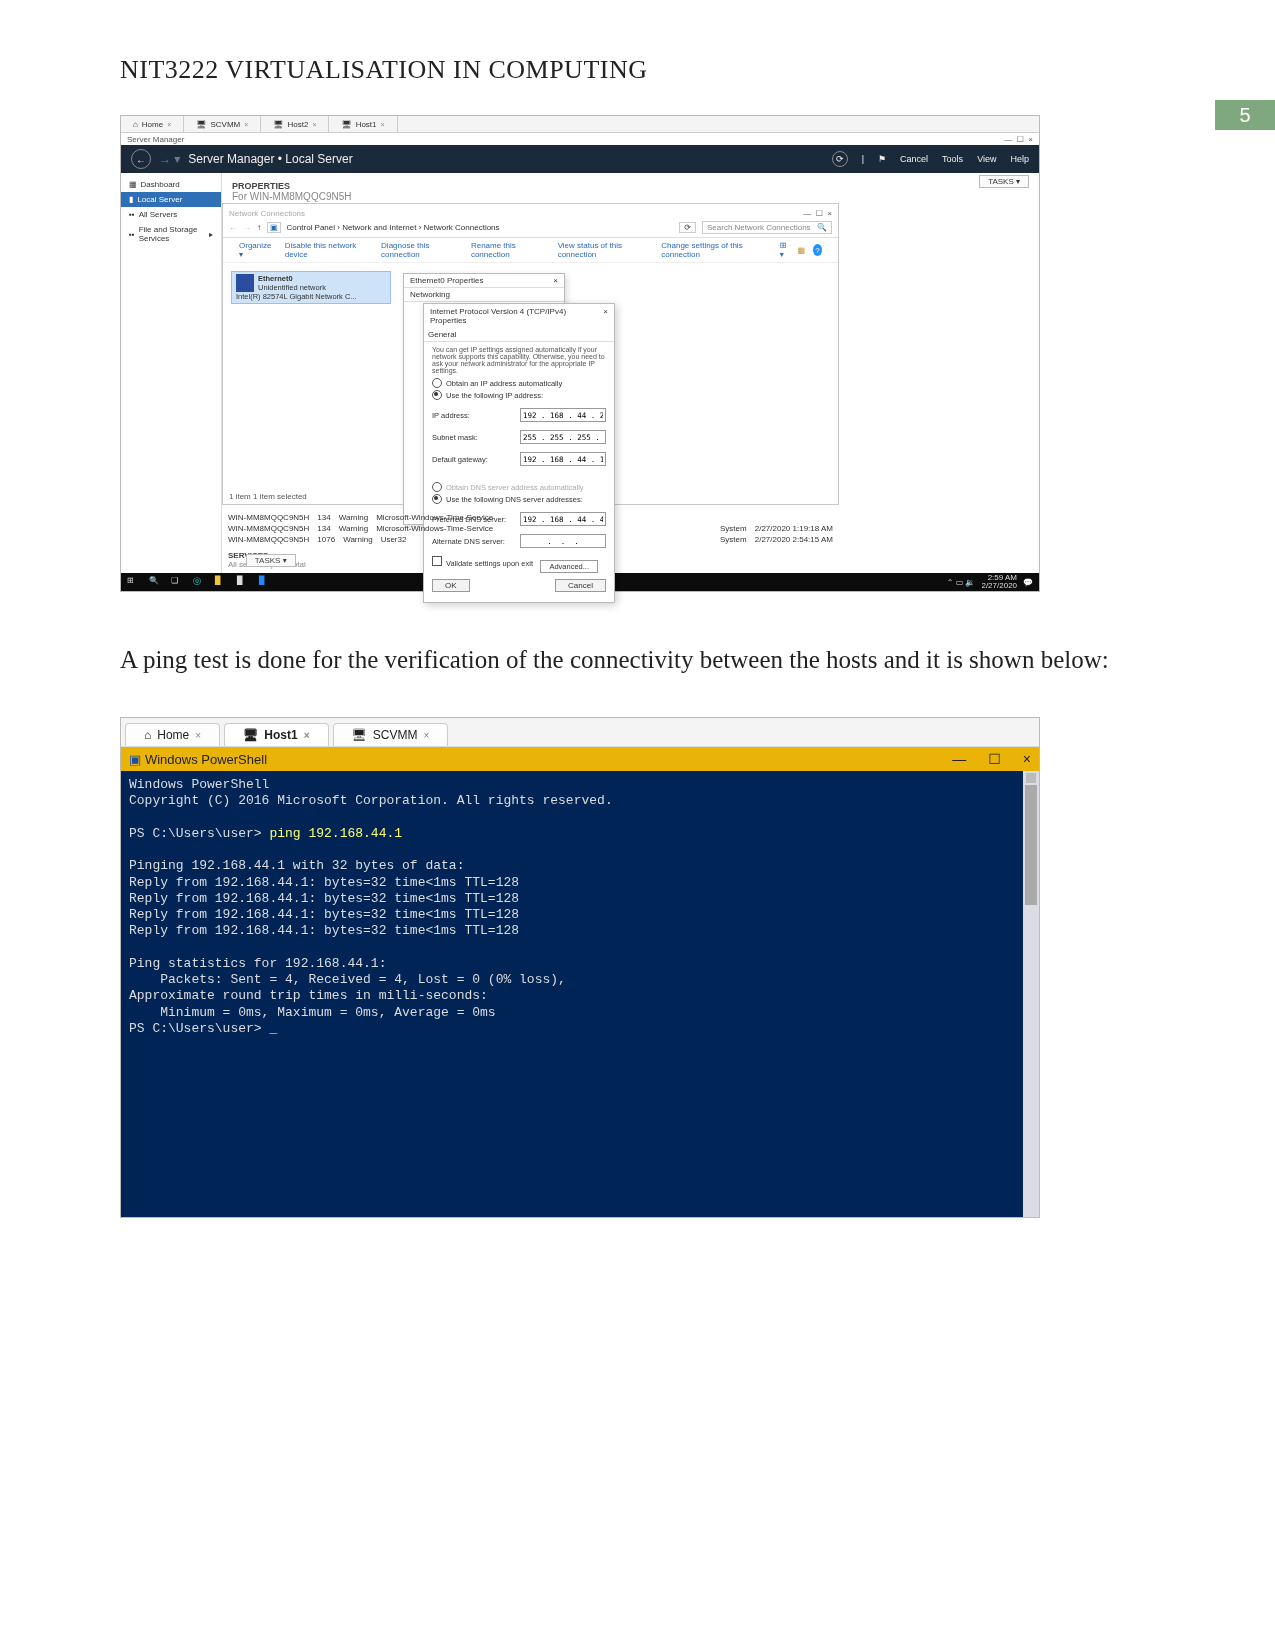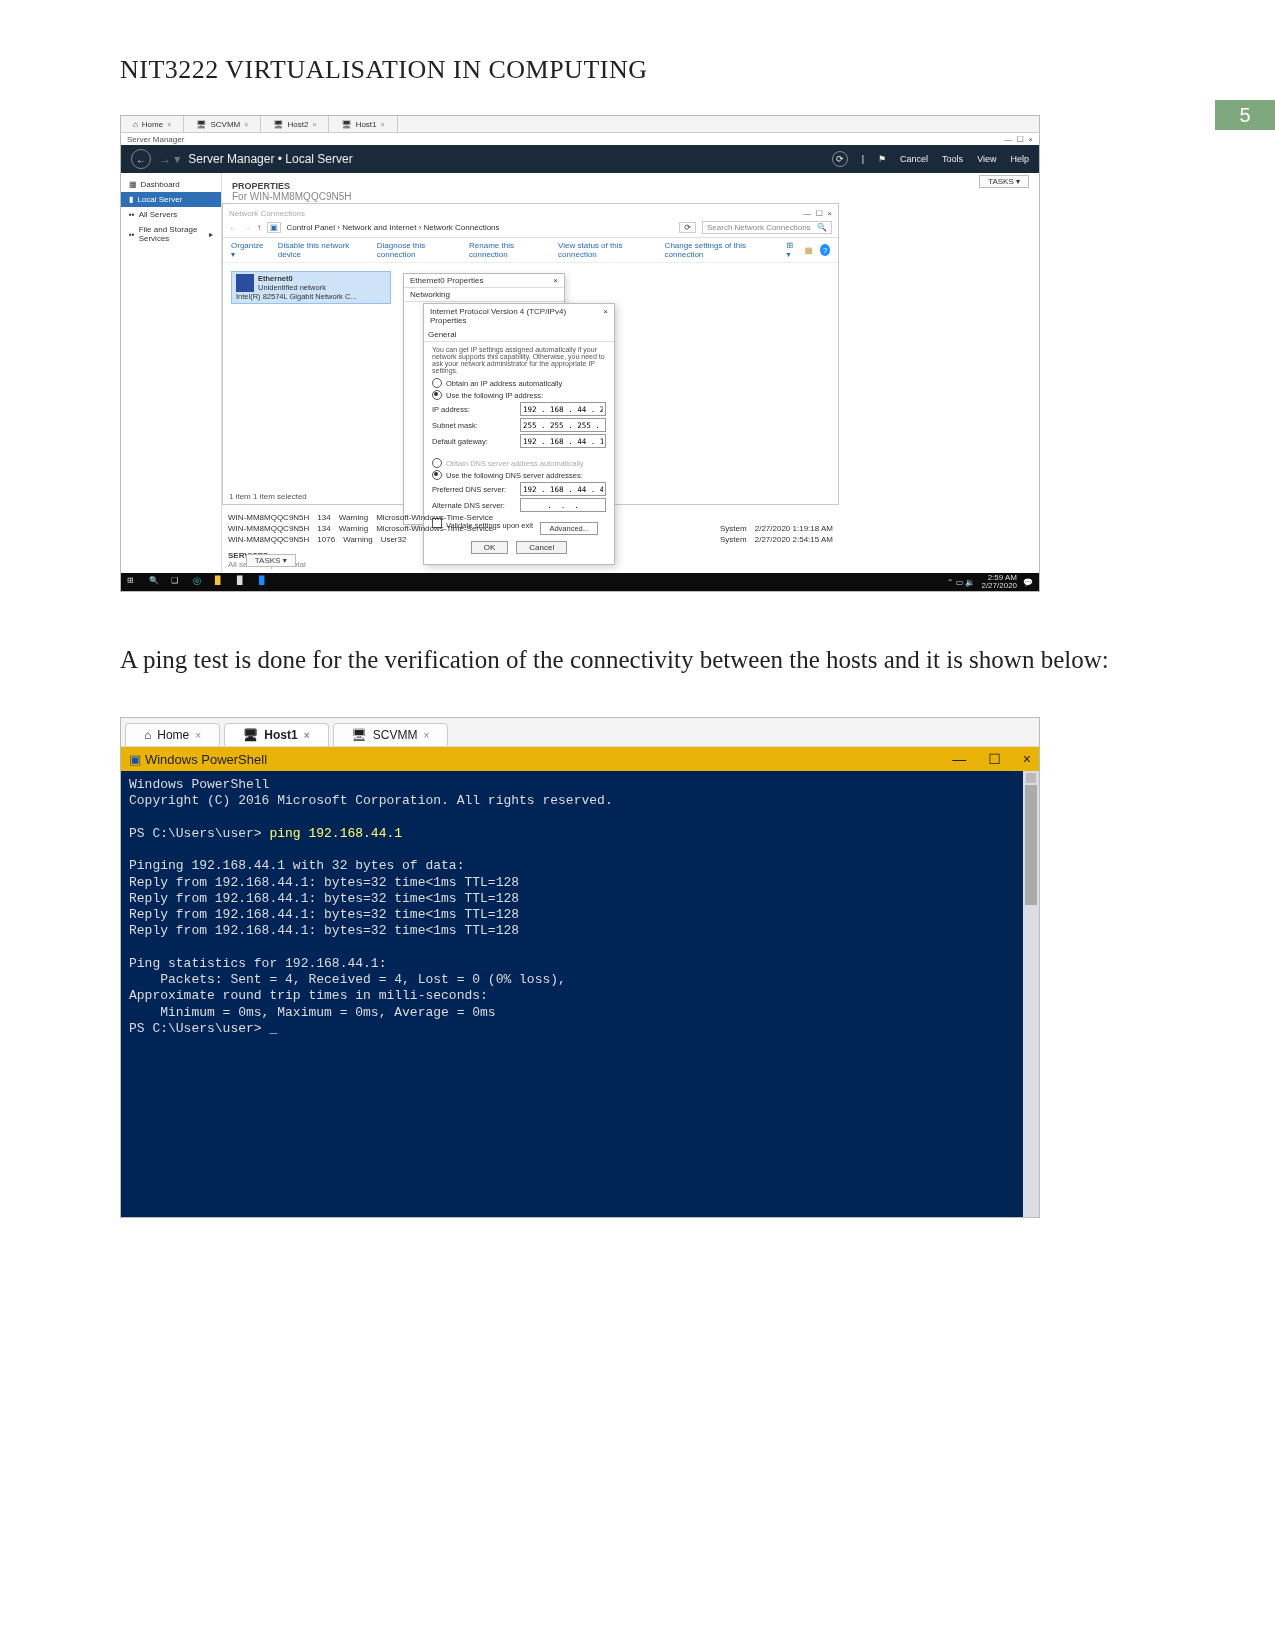--- a/index.html
+++ b/index.html
@@ -124,21 +124,21 @@
   .nc-address {
     display:flex; align-items:center; gap:6px;
     padding: 3px 6px; border-bottom:1px solid #ddd; font-size:8px;
   }
   .nc-address .path { flex:1; }
   .nc-address .searchbox {
     border:1px solid #ccc; padding:1px 4px; color:#888; width:120px;
     display:flex; justify-content:space-between;
   }
   .nc-toolbar {
-    display:flex; gap:12px; padding:3px 8px; border-bottom:1px solid #eee;
+    display:flex; gap:12px; padding:3px 16px; border-bottom:1px solid #eee;
     color:#2a6bbf; font-size:8px;
   }
   .nc-toolbar .right { margin-left:auto; display:flex; gap:8px; align-items:center; }
   .nc-toolbar .help { width:12px; height:12px; border-radius:50%; background:#1e90ff; color:#fff; display:flex;align-items:center;justify-content:center;font-size:8px;}
   .nc-area { position:relative; height: calc(100% - 60px); }
   .nc-adapter {
     position:absolute; top:8px; left:8px; width:150px;
     background:#cfe3f8; border:1px solid #9bc0e8; padding:2px 4px; font-size:7.5px;
   }
   .nc-adapter-icon { float:left; width:18px; height:18px; background:#2a4da0; margin-right:4px; }
@@ -155,27 +155,27 @@
     background:#fff; border:1px solid #bbb; box-shadow:2px 2px 8px rgba(0,0,0,.2);
     padding-bottom:6px;
   }
   .ipv4-hdr { display:flex; justify-content:space-between; padding:3px 6px; font-size:8px;}
   .ipv4-tab { padding:2px 4px; font-size:8px; border-bottom:1px solid #ddd;}
   .ipv4-body { padding:4px 8px; font-size:7.5px; color:#333;}
   .ipv4-desc { font-size:7px; color:#555; margin-bottom:4px;}
   .radio-row { display:flex; align-items:center; gap:4px; margin:2px 0;}
   .radio { width:8px;height:8px;border:1px solid #555;border-radius:50%;display:inline-block;}
   .radio.sel::after{content:"";display:block;width:4px;height:4px;background:#333;border-radius:50%;margin:1px;}
-  .field-row { display:flex; justify-content:space-between; align-items:center; margin:2px 0;}
+  .field-row { display:flex; justify-content:space-between; align-items:center; margin:8px 0;}
   .field-row input {
     width:80px; font-size:7.5px; border:1px solid #999; padding:0 2px;
     font-family:monospace; text-align:center; height:12px;
   }
   .chk { width:8px;height:8px;border:1px solid #555;display:inline-block;margin-right:4px;}
-  .dlg-btns { display:flex; gap:8px; justify-content:center; margin-top:6px;}
+  .dlg-btns { display:flex; gap:8px; justify-content:space-between; margin-top:6px;}
   .dlg-btn { border:1px solid #999; padding:1px 12px; font-size:8px; background:#f3f3f3;}
   .adv-btn { border:1px solid #999; padding:1px 8px; font-size:7.5px; float:right; margin:4px 8px 0 0;}
 
   .sm-rightpanel {
     position:absolute; top:120px; right:10px; width:170px; font-size:8px; color:#555;
   }
   .events-table { position:absolute; left:0; bottom:28px; right:200px; font-size:8px;}
   .events-table .row { display:flex; gap:8px; padding:1px 6px;}
   .services-line { position:absolute; left:0; bottom:4px; font-size:8px; color:#444; padding-left:6px;}
   .taskbar {

